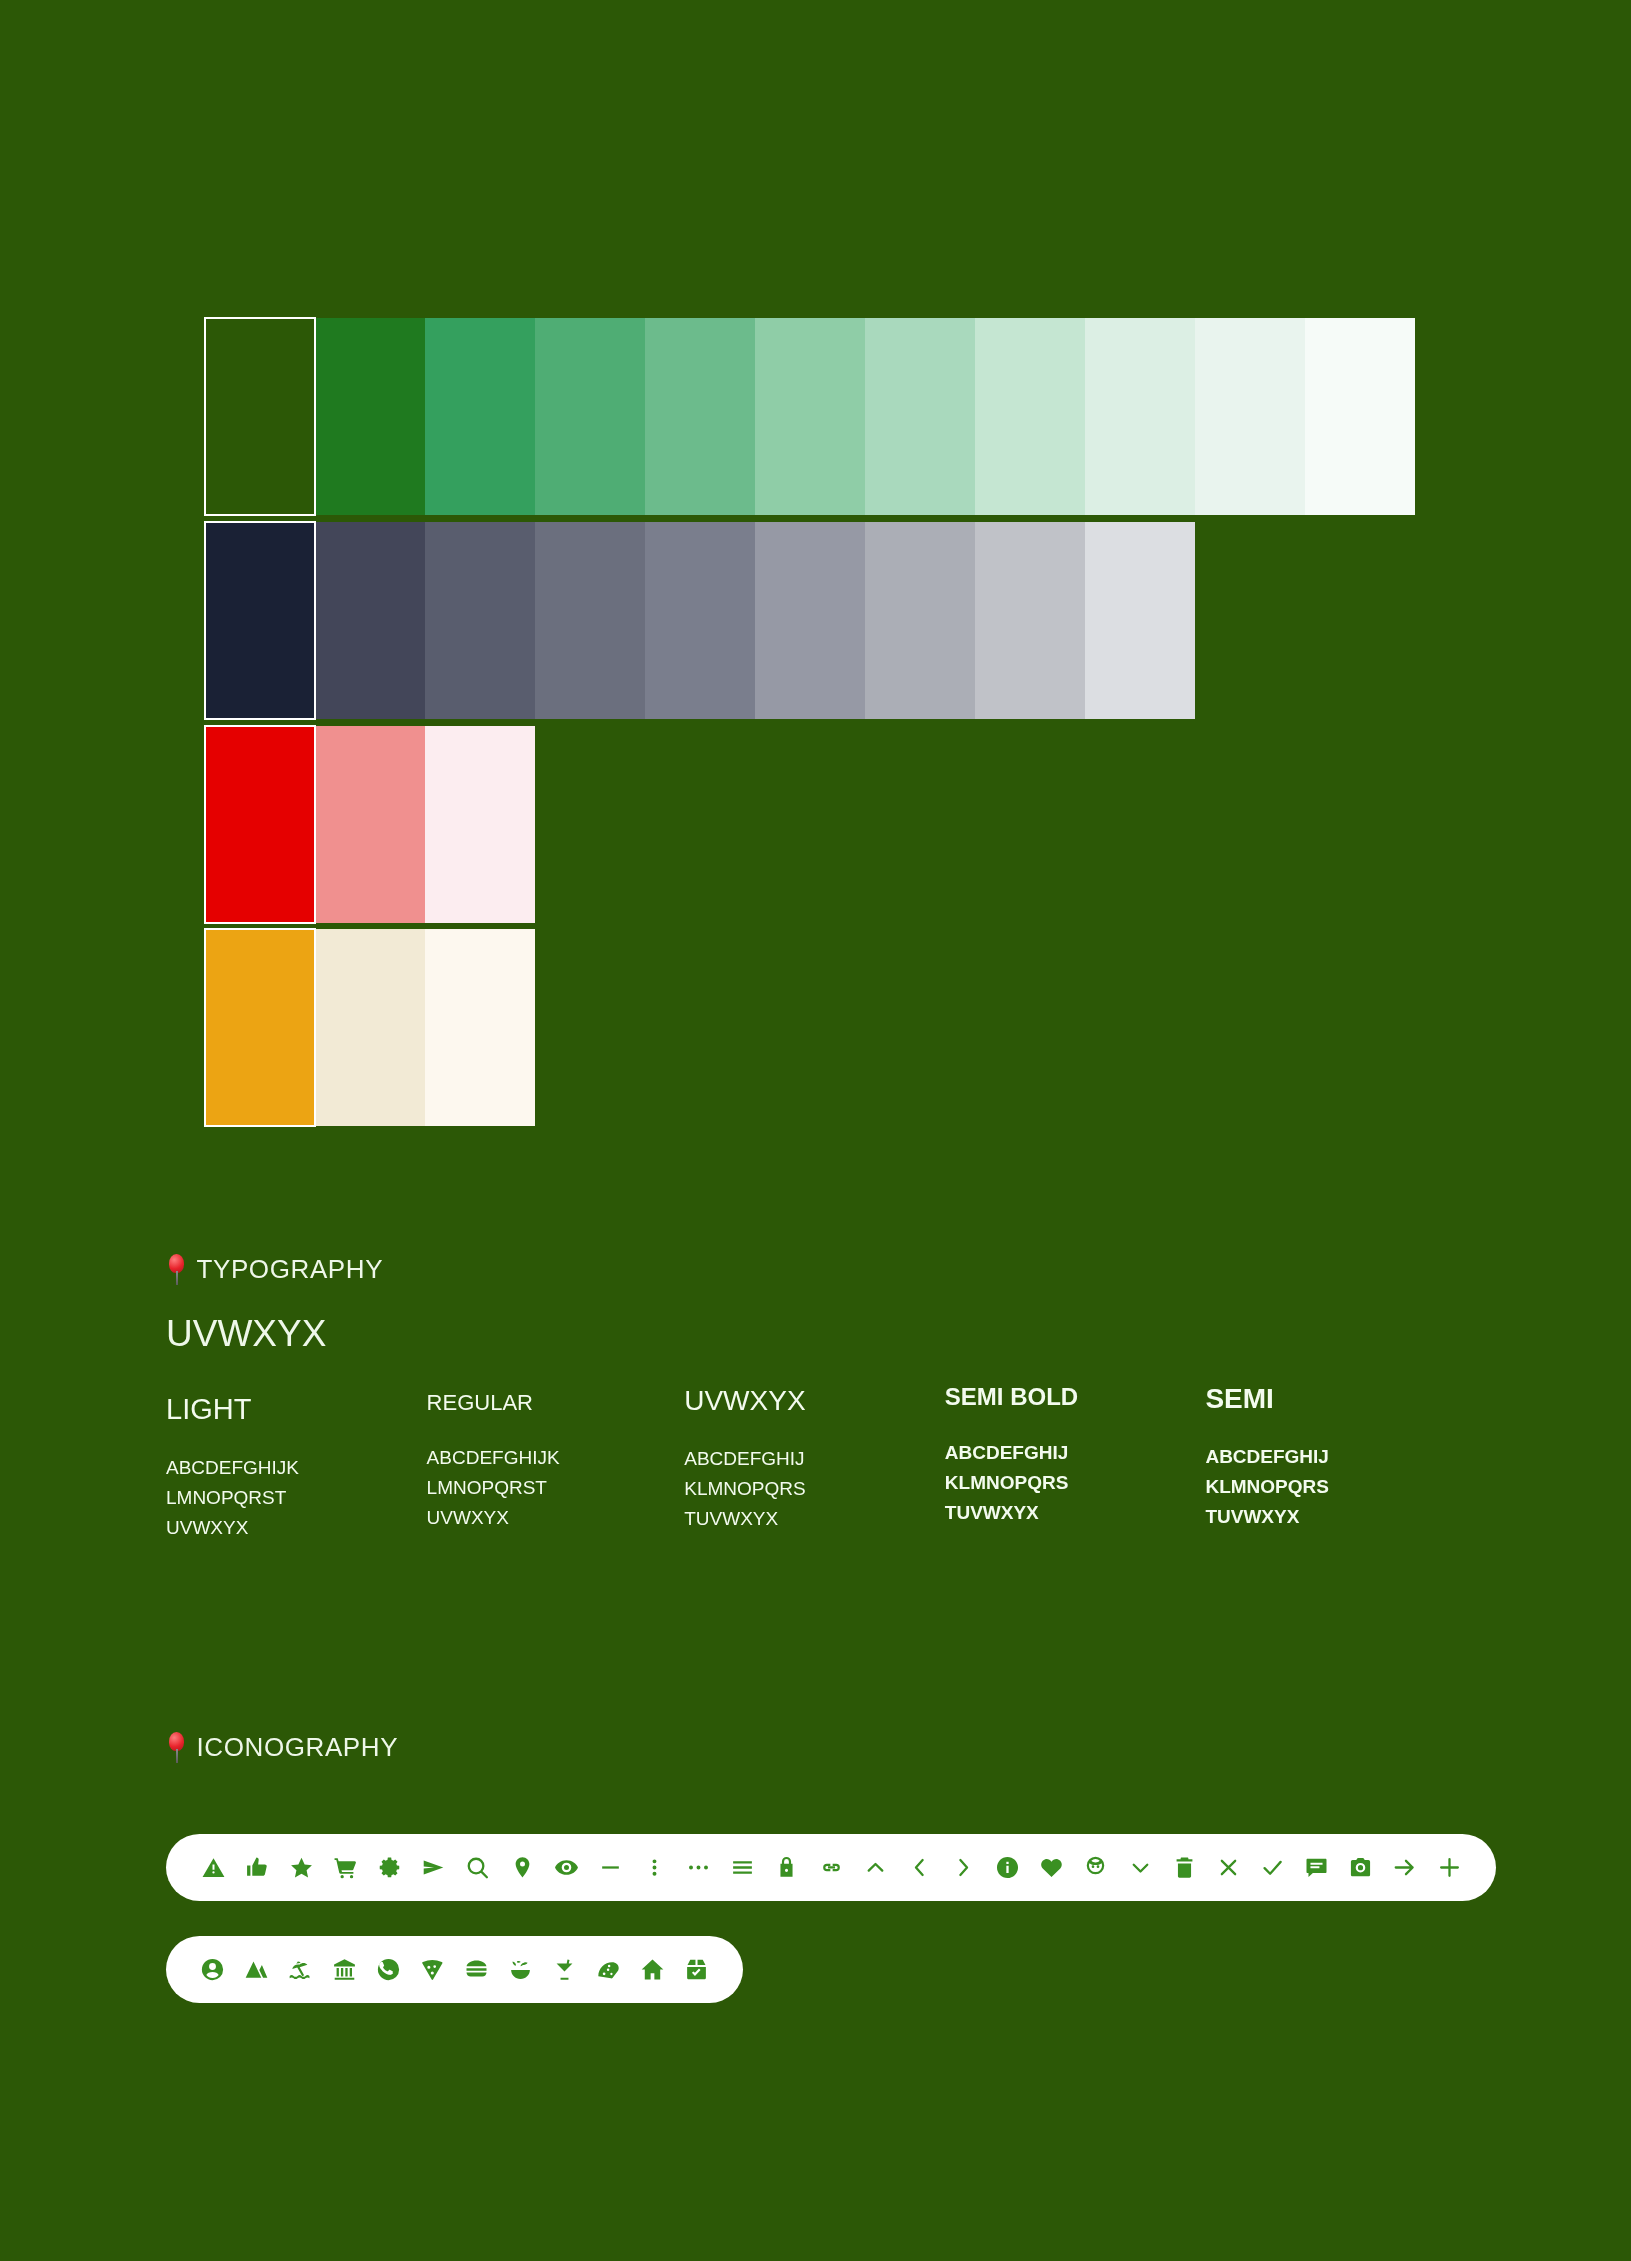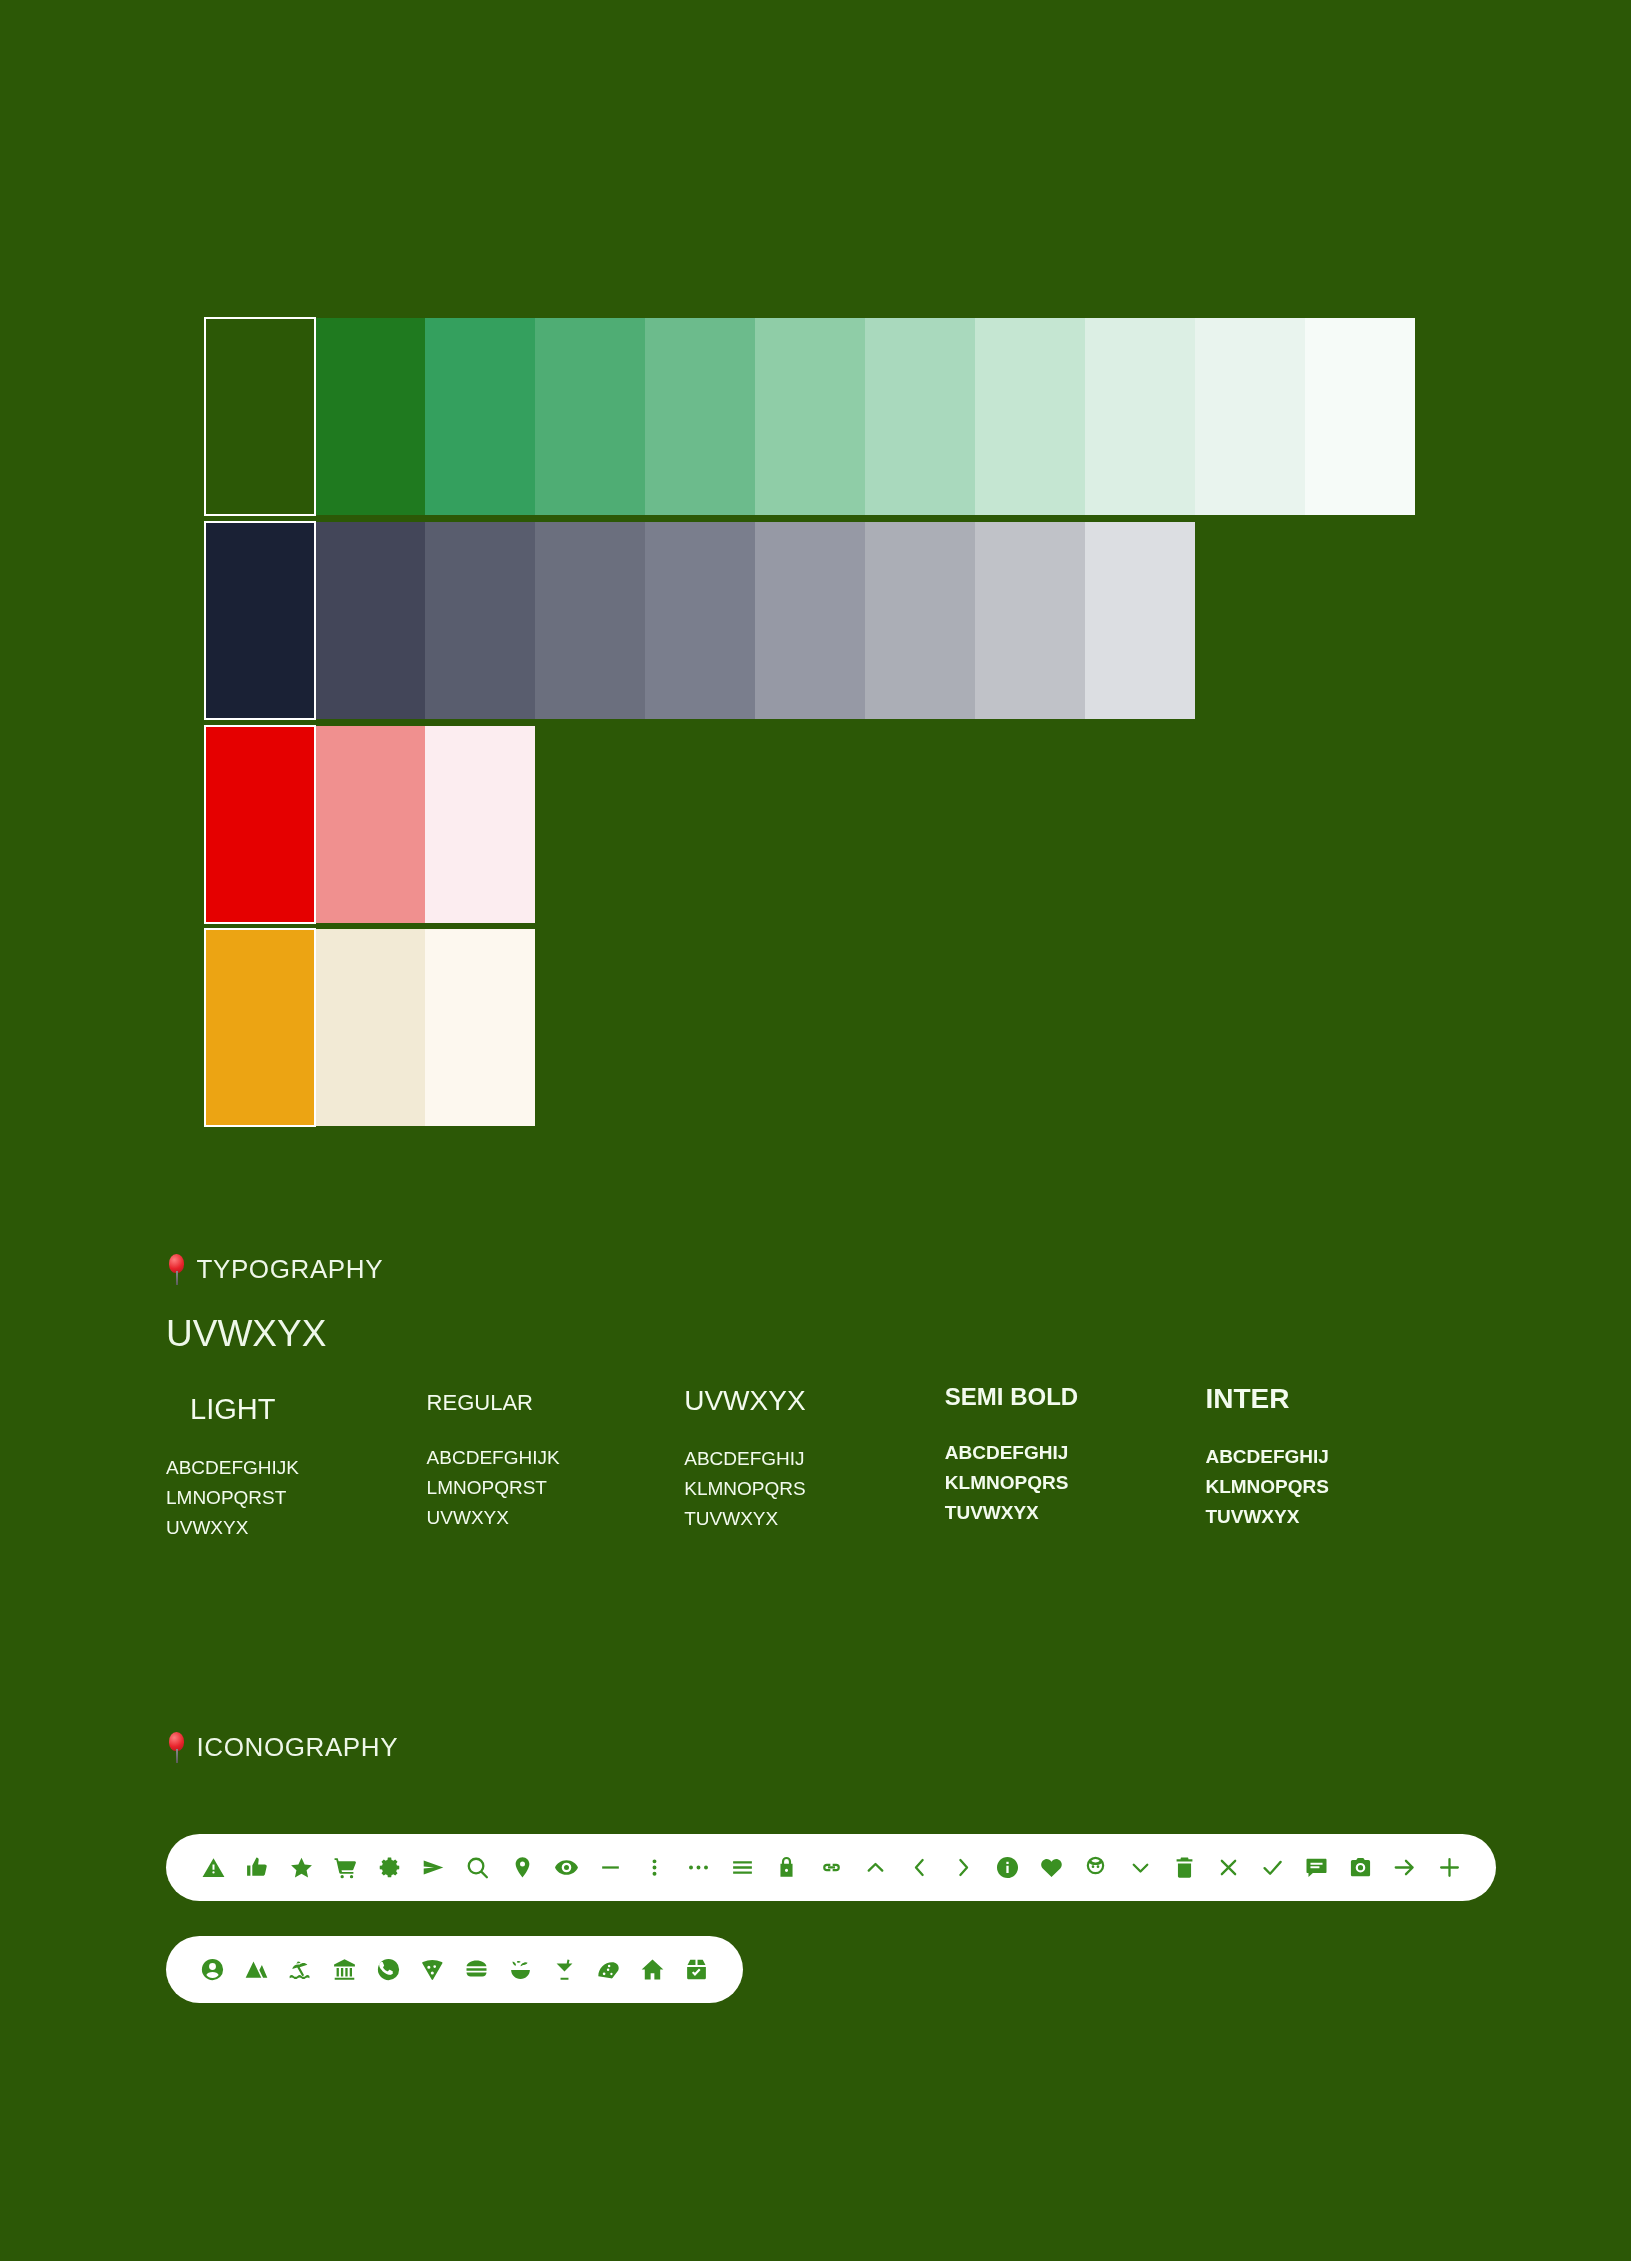--- a/index.html
+++ b/index.html
@@ -71,21 +71,21 @@
     white-space:nowrap;
   }
   .weight-col .w-alpha {
     font-size:19px; color:#f3fbee; line-height:1.58; white-space:nowrap;
   }
   .w-light    .w-name, .w-light    .w-alpha { font-weight:300; }
   .w-regular  .w-name, .w-regular  .w-alpha { font-weight:400; }
   .w-medium   .w-name, .w-medium   .w-alpha { font-weight:500; }
   .w-semibold .w-name, .w-semibold .w-alpha { font-weight:600; }
   .w-bold     .w-name, .w-bold     .w-alpha { font-weight:700; }
-  .w-light .w-name    { font-size:29px;margin-left:24px; }
+  .w-light .w-name    { font-size:29px; }
   .w-regular .w-name  { font-size:22px; }
   .w-medium .w-name   { font-size:28px; }
   .w-semibold .w-name { font-size:24px; }
   .w-bold .w-name     { font-size:28px; }
 
   
   .w-light    { padding-top:10.2px; }
   .w-regular  { padding-top:6.8px; }
   .w-medium   { padding-top:2.3px; }
   .w-semibold { padding-top:0px; }
@@ -187,21 +187,21 @@
     </div>
     <div class="weight-col w-semibold">
       <div class="w-name">SEMI BOLD</div>
       <div class="w-alpha">
         <div>ABCDEFGHIJ</div>
         <div>KLMNOPQRS</div>
         <div>TUVWXYX</div>
       </div>
     </div>
     <div class="weight-col w-bold">
-      <div class="w-name">INTER</div>
+      <div class="w-name">SEMI</div>
       <div class="w-alpha">
         <div>ABCDEFGHIJ</div>
         <div>KLMNOPQRS</div>
         <div>TUVWXYX</div>
       </div>
     </div>
   </div>
 
   <div class="section-head icon-head">
     <span class="pin"></span>

